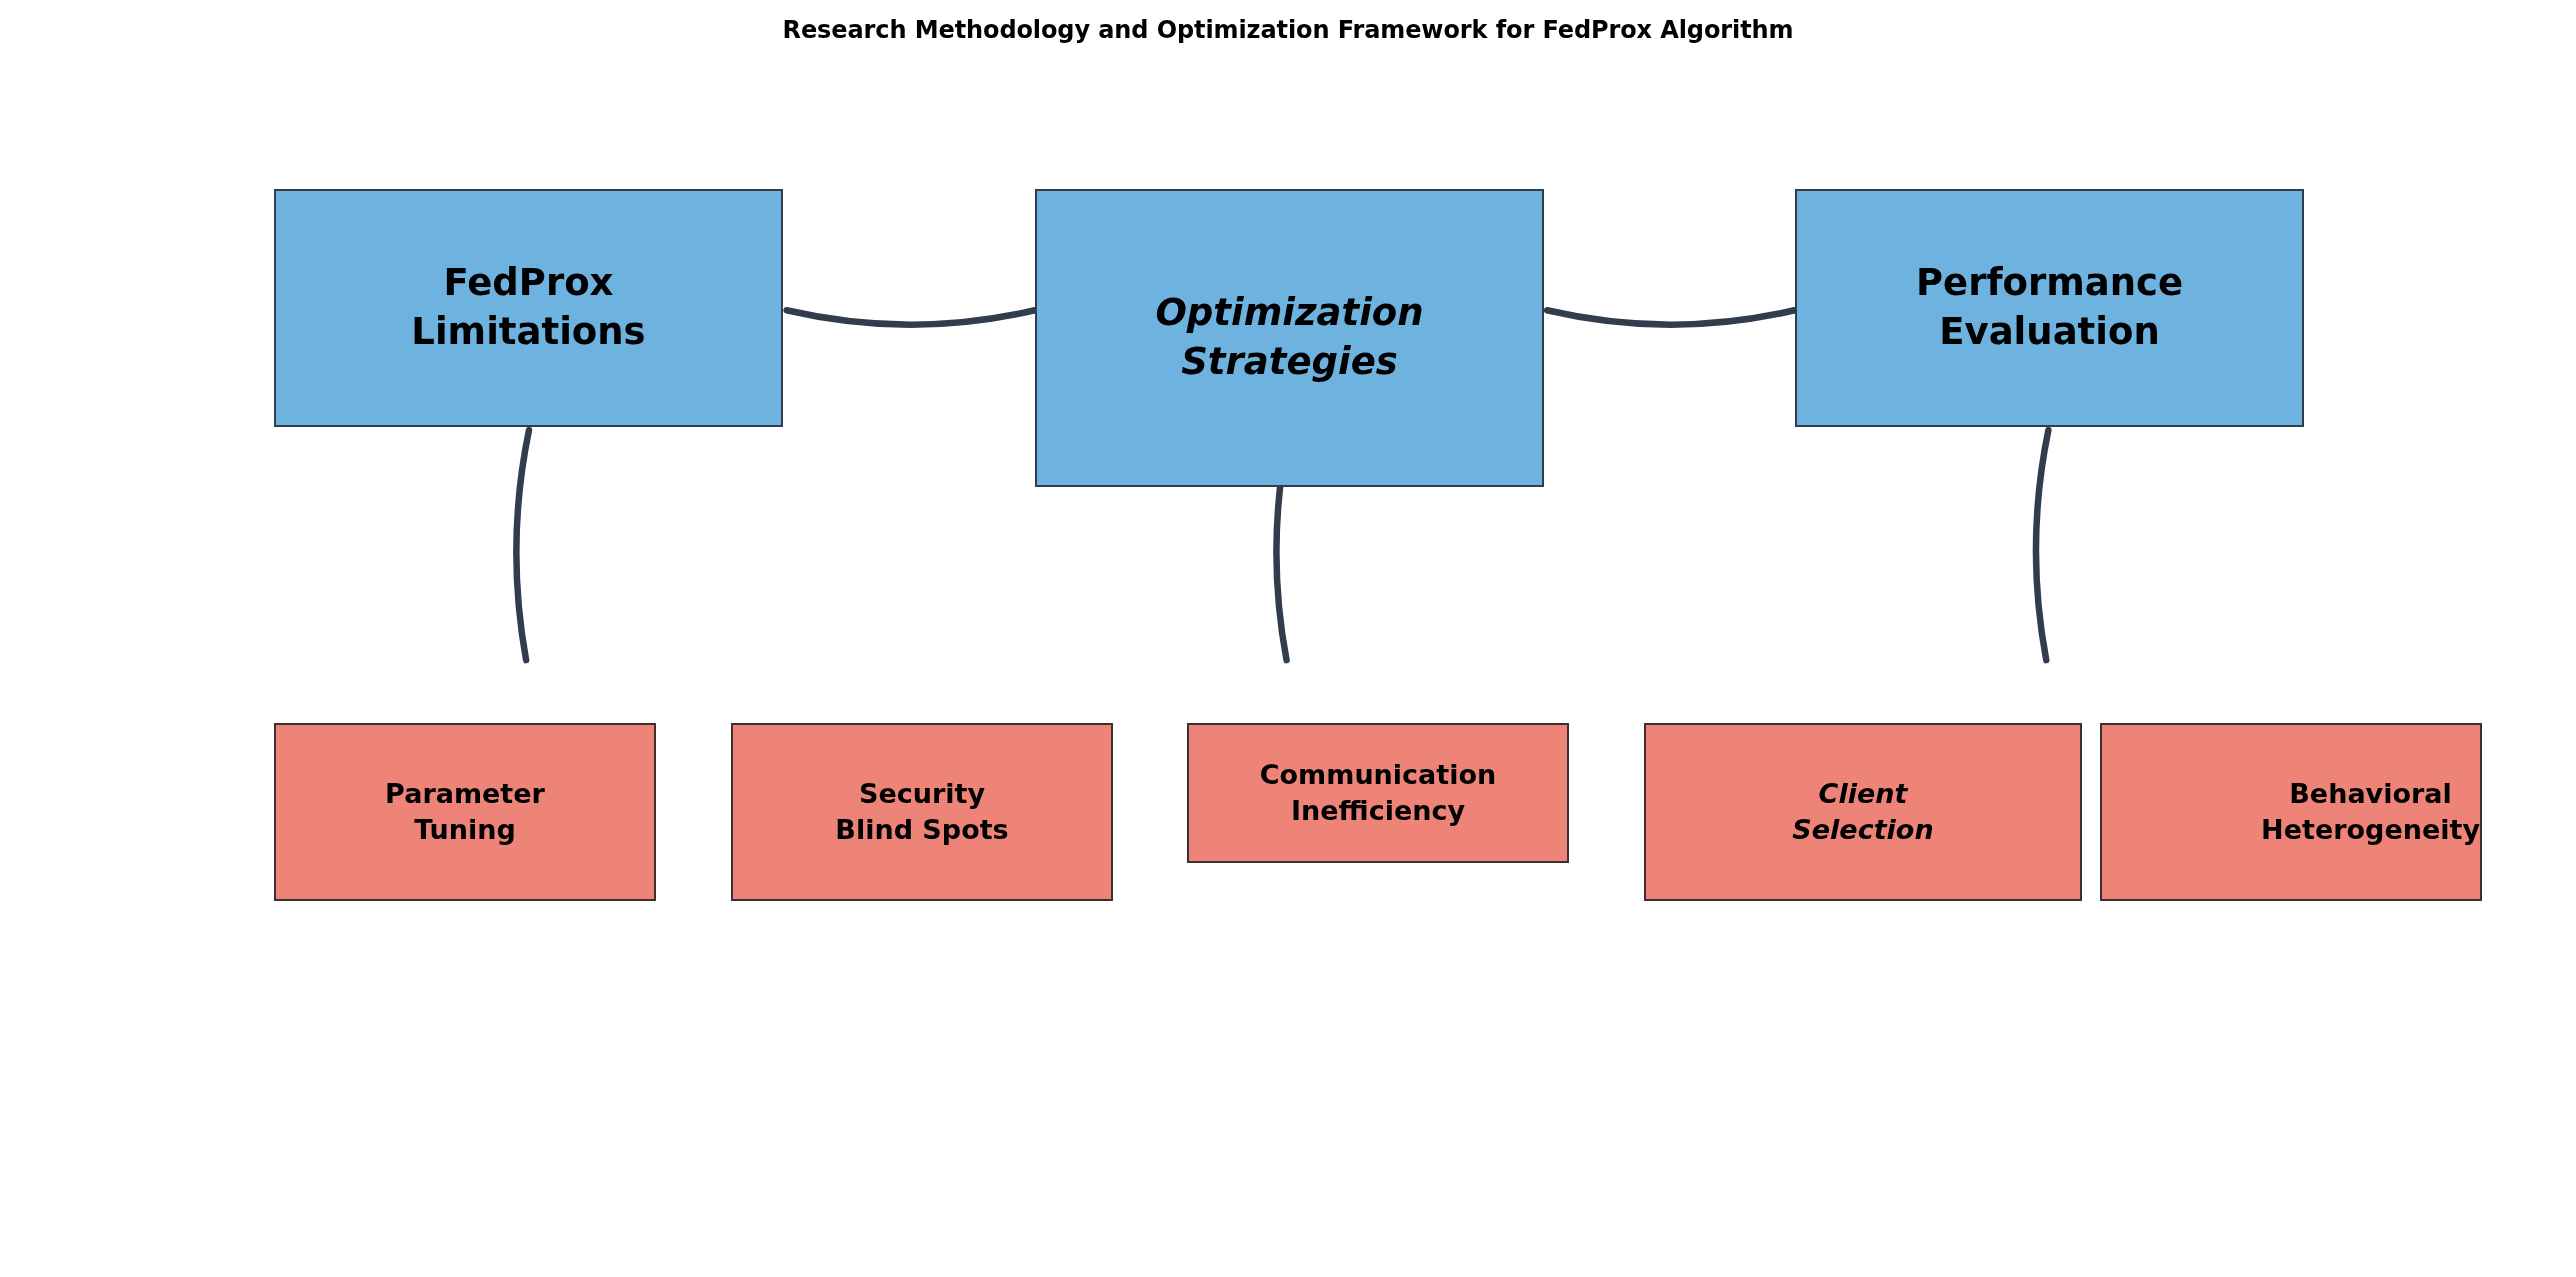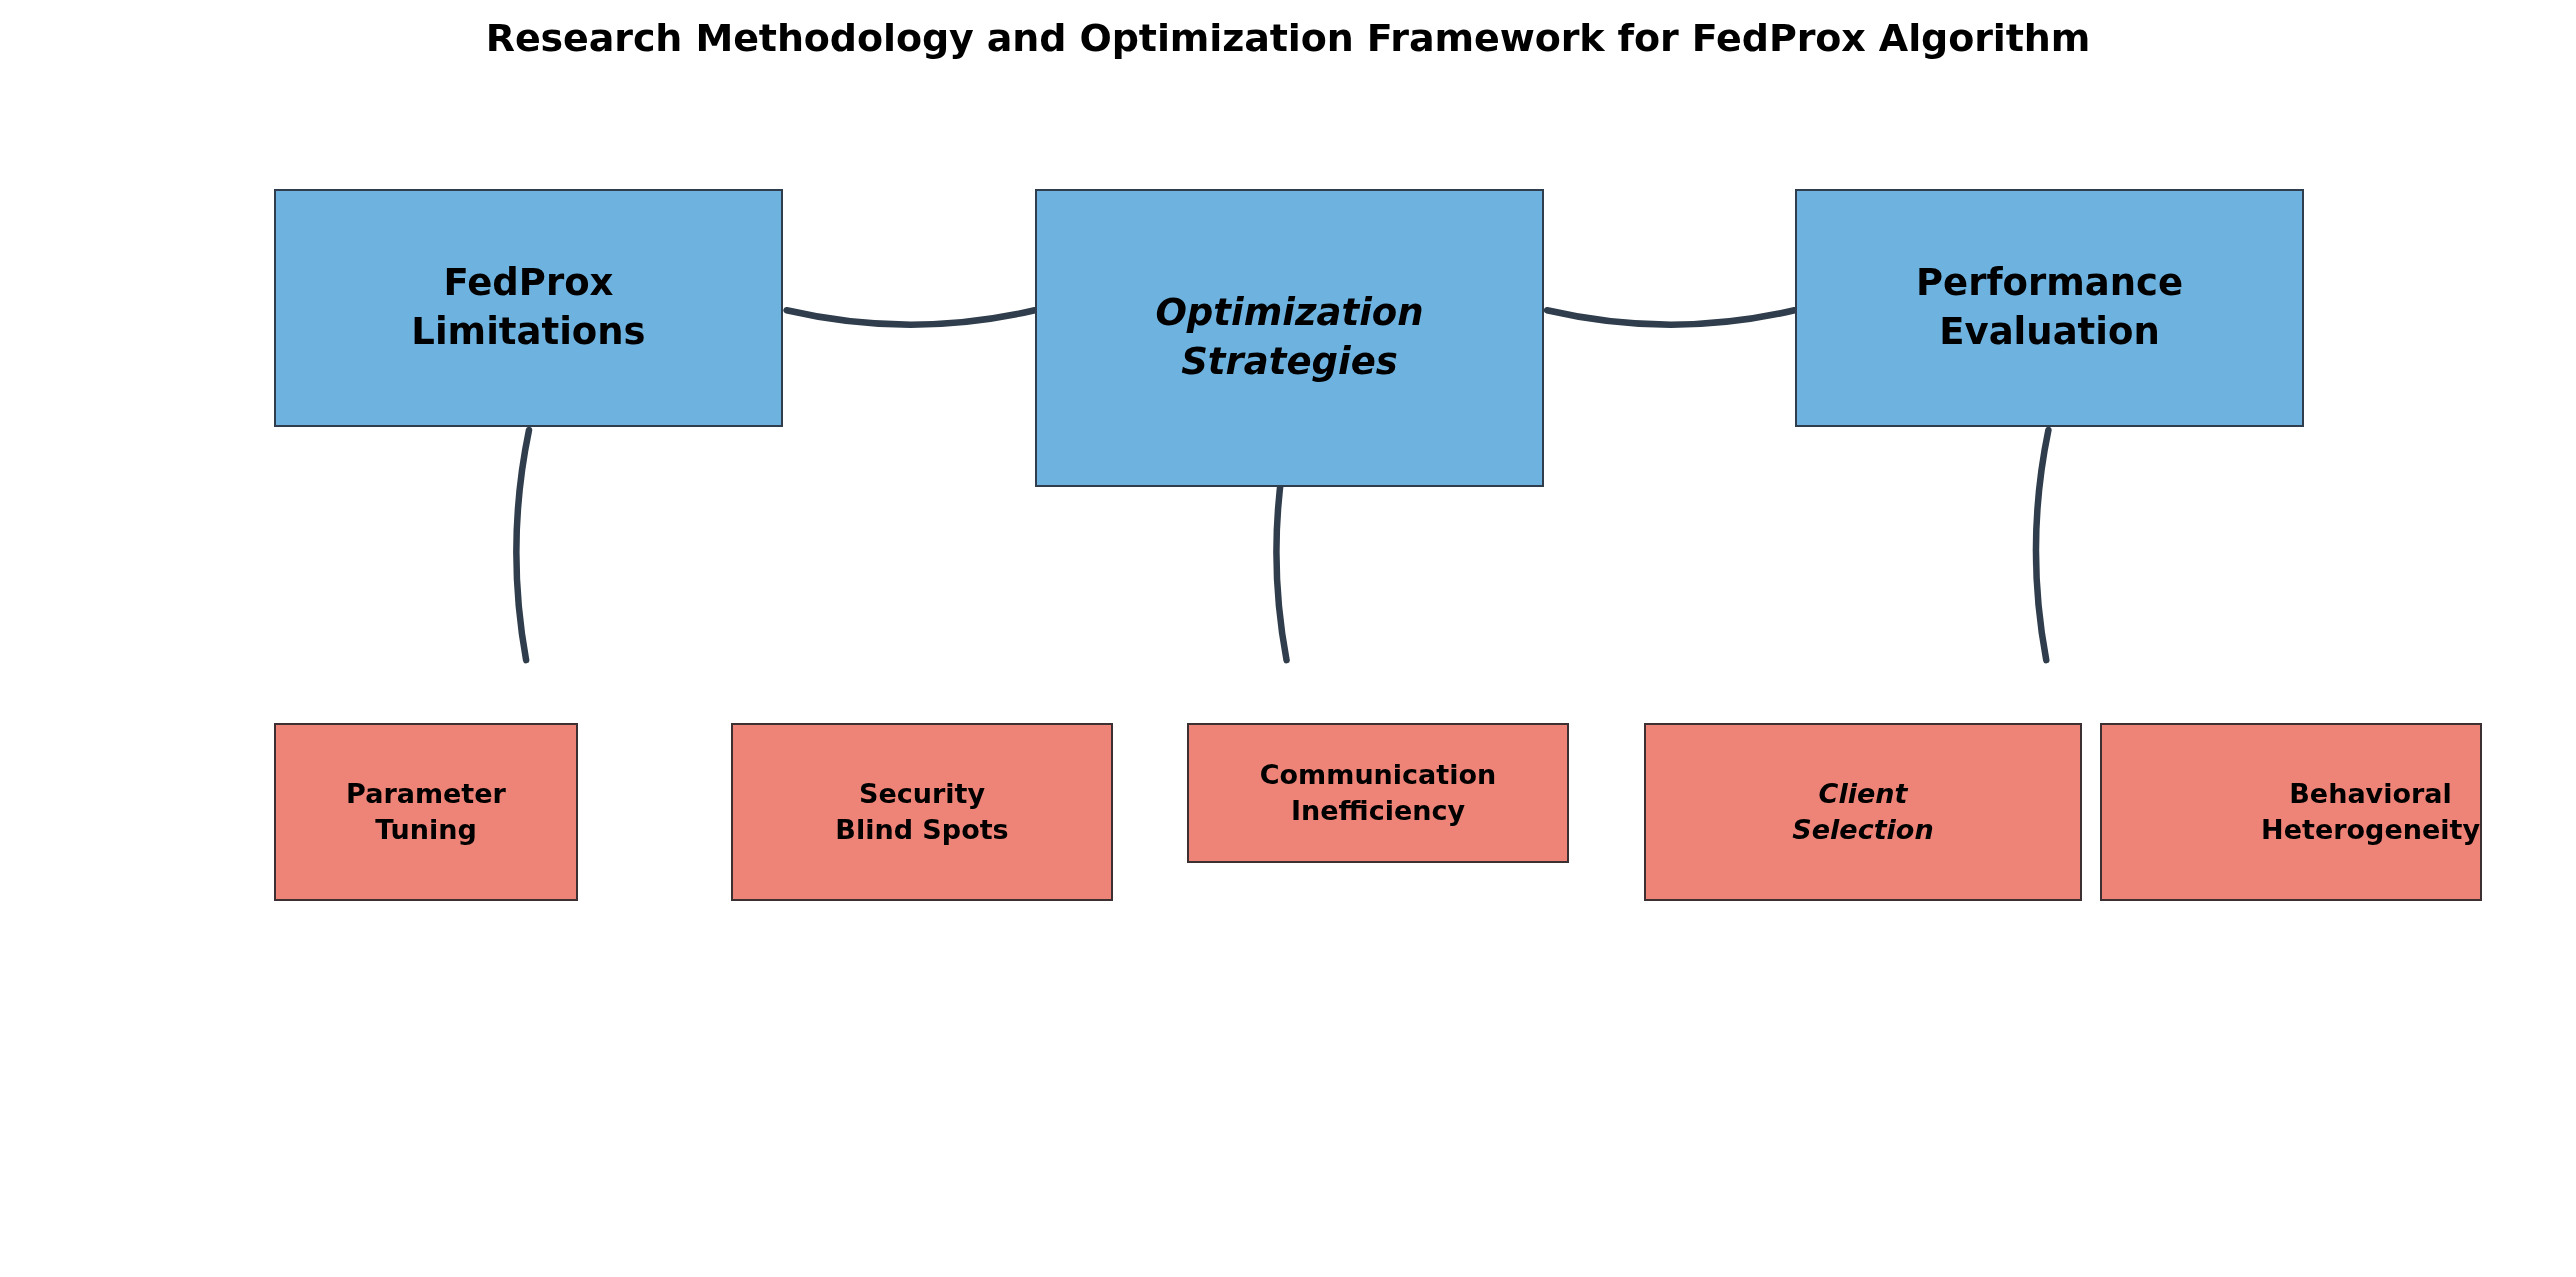--- a/index.html
+++ b/index.html
@@ -15,21 +15,21 @@
     overflow: hidden;
     font-family: "DejaVu Sans", sans-serif;
   }
   #diagram-title {
     position: absolute;
     left: 0;
     top: 16px;
     width: 2576px;
     text-align: center;
     font-family: "DejaVu Sans", sans-serif;
-    font-size: 38px;
+    font-size: 24px;
     font-weight: bold;
     color: #000000;
     letter-spacing: -0.1px;
     line-height: 1.2;
   }
   svg#edges {
     position: absolute;
     left: 0;
     top: 0;
     width: 2576px;
@@ -81,21 +81,21 @@
   </div>
   <div class="node node-blue" style="left: 1035px; top: 189px; width: 509px; height: 298px; font-style: italic;">
     <span>Optimization
 Strategies</span>
   </div>
   <div class="node node-blue" style="left: 1795px; top: 189px; width: 509px; height: 238px;">
     <span>Performance
 Evaluation</span>
   </div>
 
-  <div class="node node-red" style="left: 274px; top: 723px; width: 304px; height: 178px;">
+  <div class="node node-red" style="left: 274px; top: 723px; width: 382px; height: 178px;">
     <span>Parameter
 Tuning</span>
   </div>
   <div class="node node-red" style="left: 731px; top: 723px; width: 382px; height: 178px;">
     <span>Security
 Blind Spots</span>
   </div>
   <div class="node node-red" style="left: 1187px; top: 723px; width: 382px; height: 140px;">
     <span>Communication
 Inefficiency</span>

